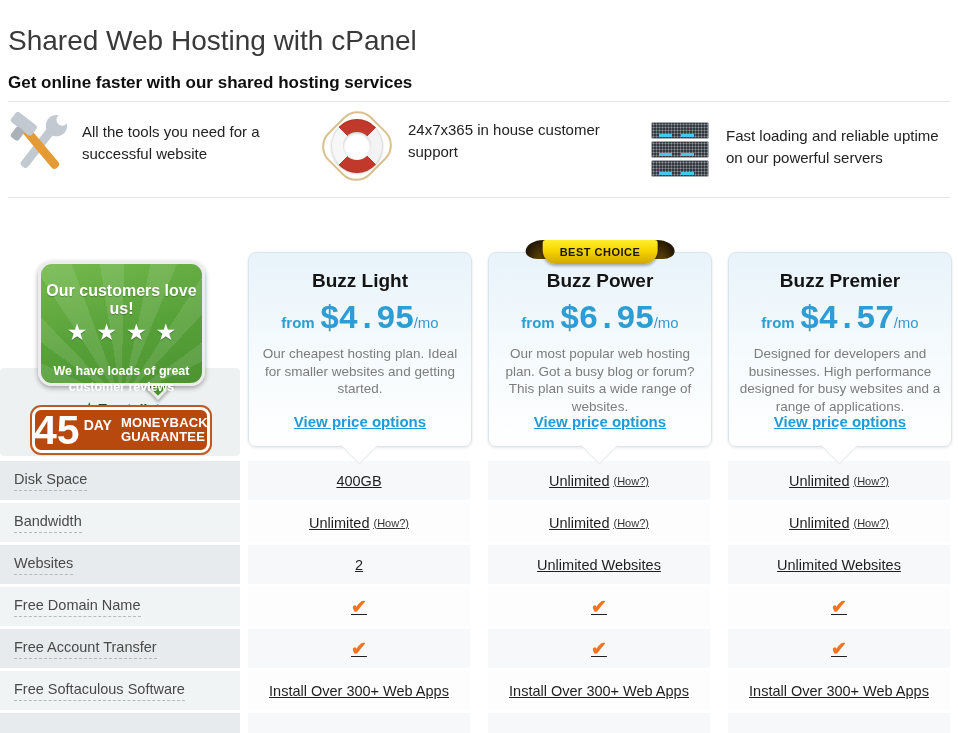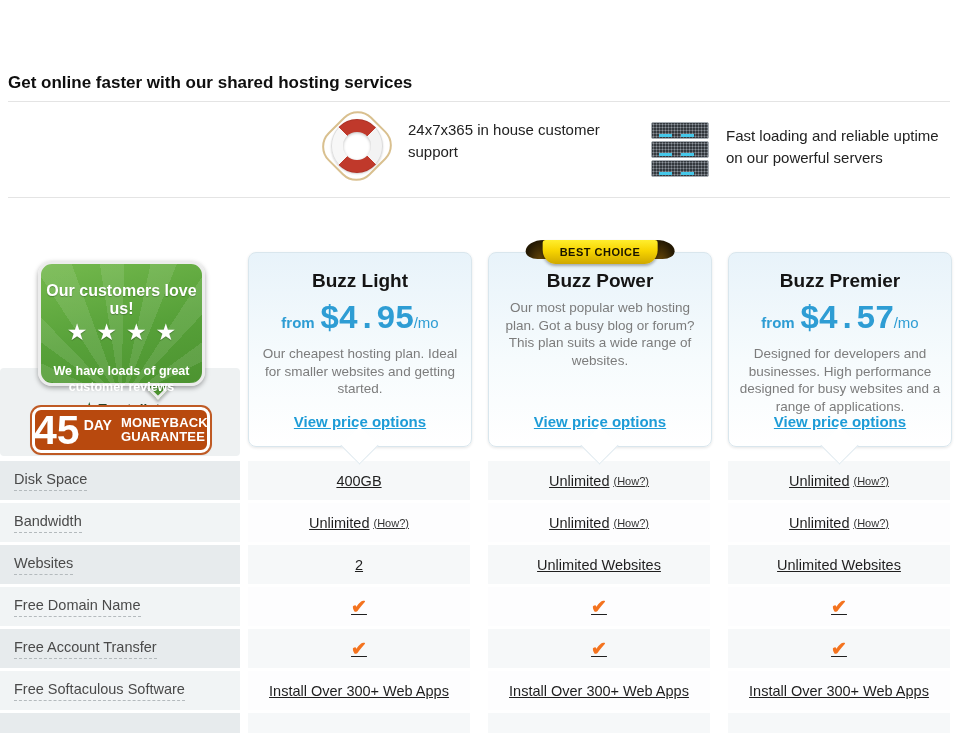--- a/index.html
+++ b/index.html
@@ -93,23 +93,35 @@
   .trow.even .label-cell{background:#f1f4f5;}
   .trow.even .vcell{background:#fdfdfe;}
   .how-link{font-size:11px;color:#333;text-decoration:underline;margin-left:4px;cursor:pointer;}
   .check{color:#f4731f;font-size:19px;font-weight:bold;line-height:1;}
 </style>
 </head>
 <body>
 
 <div class="stage">
 
+  <h1 class="page-title">Shared Web Hosting with cPanel</h1>
   <h2 class="page-subtitle">Get online faster with our shared hosting services</h2>
   <div class="divider d1"></div>
 
+  <div class="feature f1">
+    <svg class="tools-svg" viewBox="0 0 64 68">
+      <rect x="28" y="10" width="9" height="52" rx="4" fill="#c3c9d0" transform="rotate(38 32 34)"></rect>
+      <circle cx="50" cy="14" r="11" fill="#c3c9d0"></circle>
+      <circle cx="56" cy="8" r="6" fill="#ffffff"></circle>
+      <rect x="27" y="8" width="9" height="56" rx="4" fill="#e59b35" transform="rotate(-40 32 34)"></rect>
+      <rect x="3" y="6" width="27" height="13" rx="3" fill="#c3c9d0" transform="rotate(38 17 12)"></rect>
+      <rect x="5" y="16" width="10" height="13" rx="3" fill="#aab1b8" transform="rotate(38 10 22)"></rect>
+    </svg>
+    <div class="ftext">All the tools you need for a successful website</div>
+  </div>
 
   <div class="feature f2">
     <div class="lifering">
       <div class="rope"></div>
       <div class="ring"></div>
       <div class="hole"></div>
     </div>
     <div class="ftext">24x7x365 in house customer support</div>
   </div>
 
@@ -152,20 +164,23 @@
     <div class="link-row"><a class="view-link">View price options</a></div>
   </div>
 
   <div class="card c2">
     <div class="best-badge">
       <span class="wing wl"></span>
       <span class="wing wr"></span>
       <span class="best-ribbon">BEST CHOICE</span>
     </div>
     <div class="plan-name">Buzz Power</div>
+    <div class="price-line">
+      <span class="price-from">from</span><span class="price-amount">$6.95</span><span class="price-per">/mo</span>
+    </div>
     <div class="plan-desc">Our most popular web hosting plan. Got a busy blog or forum? This plan suits a wide range of websites.</div>
     <div class="link-row"><a class="view-link">View price options</a></div>
   </div>
 
   <div class="card c3">
     <div class="plan-name">Buzz Premier</div>
     <div class="price-line">
       <span class="price-from">from</span><span class="price-amount">$4.57</span><span class="price-per">/mo</span>
     </div>
     <div class="plan-desc">Designed for developers and businesses. High performance designed for busy websites and a range of applications.</div>

